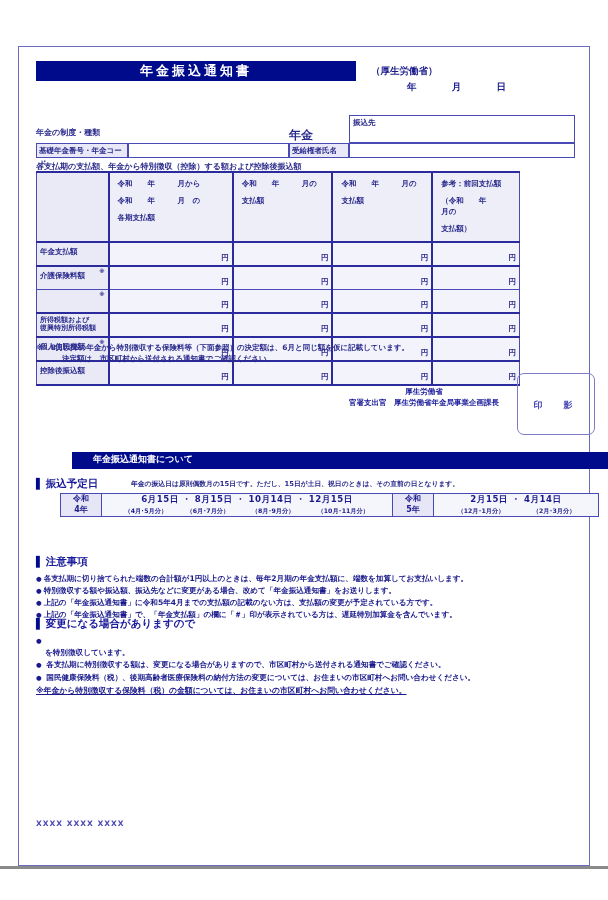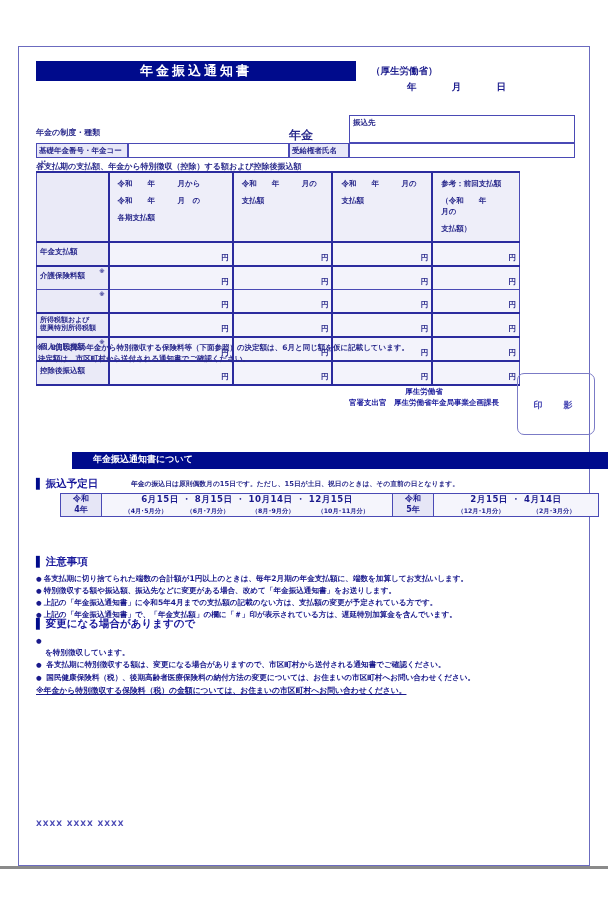--- a/index.html
+++ b/index.html
@@ -73,21 +73,21 @@
   .w2{width:110px;}
   .w3{width:110px;}
   .w4{width:95px;}
   .thick-r{border-right:2px solid #2b2b9e !important;}
   .thick-t{border-top:2px solid #2b2b9e !important;}
   .thick-b{border-bottom:2px solid #2b2b9e !important;}
   .thick-l{border-left:2px solid #2b2b9e !important;}
 
   
   .tblnote{position:absolute;left:17px;top:295px;width:460px;font-size:7.5px;font-weight:bold;line-height:1.5;}
-  .tblnote .l2{padding-left:2px;}
+  .tblnote .l2{padding-left:26px;}
 
   
   .ministry{position:absolute;left:300px;top:340px;width:210px;text-align:center;
             font-size:7.5px;font-weight:bold;line-height:1.45;color:#1a1a9c;}
   .seal{
     position:absolute;left:498px;top:326px;width:78px;height:62px;
     border:1.3px solid #7b7bc6;border-radius:7px;box-sizing:border-box;
     text-align:center;font-size:9px;font-weight:bold;line-height:62px;
     letter-spacing:6px;color:#4a4ab5;
   }

